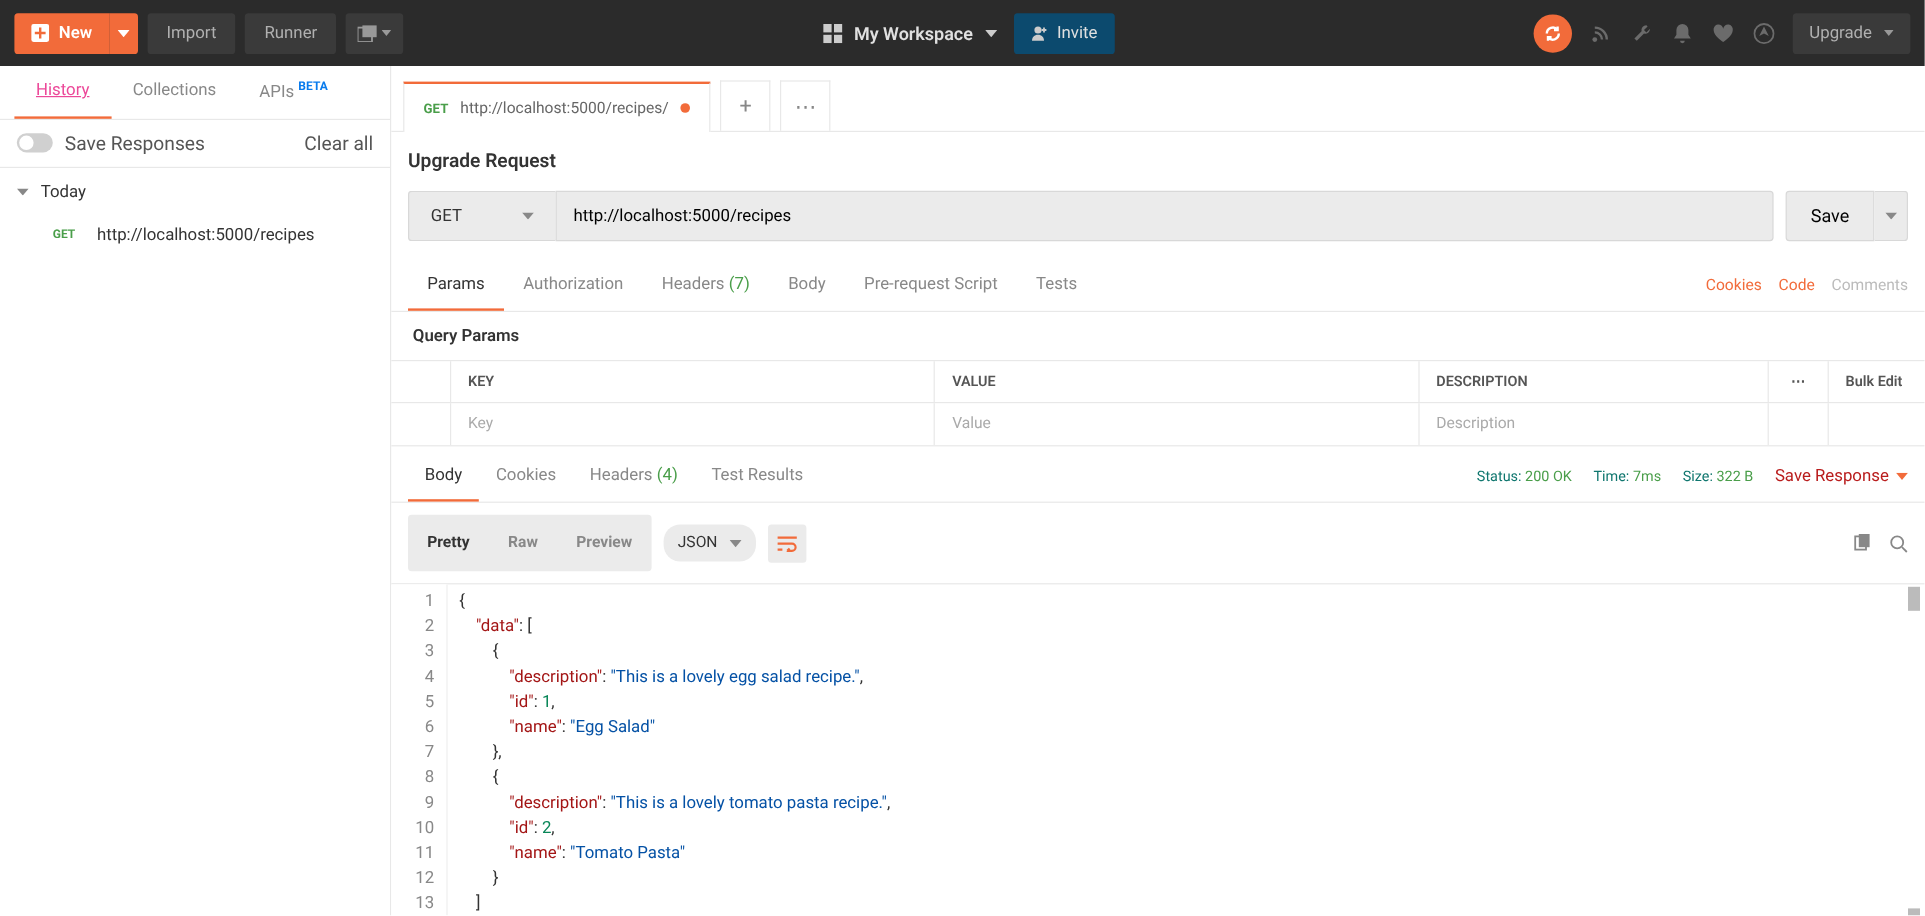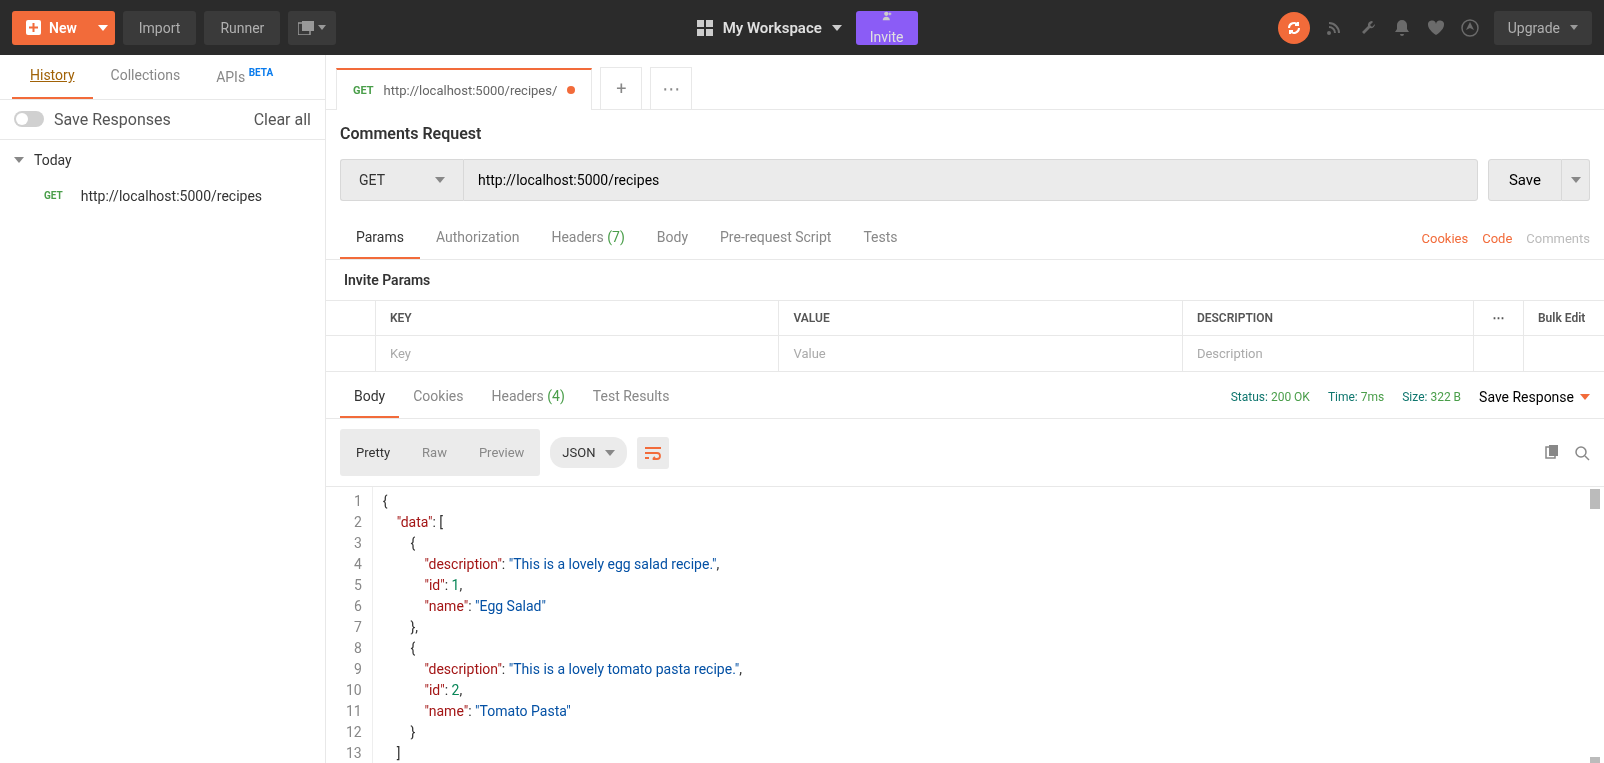--- a/index.html
+++ b/index.html
@@ -6,38 +6,38 @@
 body { background: #fff; color: #333; font-size: 13px; width: 1604px; height: 763px; overflow: hidden; }
 
 
 .topbar { background: #2b2b2b; height: 55px; display: flex; align-items: center; padding: 0 12px; gap: 8px; }
 .btn-new { background: #f26b3a; color: #fff; border: none; height: 34px; padding: 0 14px; display: flex; align-items: center; gap: 8px; font-size: 14px; font-weight: 600; cursor: pointer; border-radius: 3px 0 0 3px; }
 .btn-new-caret { background: #f26b3a; color: #fff; border: none; height: 34px; width: 24px; display: flex; align-items: center; justify-content: center; cursor: pointer; border-radius: 0 3px 3px 0; }
 .topbtn { background: #3a3a3a; color: #b0b0b0; border: none; height: 34px; padding: 0 16px; font-size: 14px; cursor: pointer; border-radius: 3px; }
 .topbtn.iconbtn { padding: 0 10px; display: flex; align-items: center; gap: 4px; }
 .top-center { flex: 1; display: flex; align-items: center; justify-content: center; gap: 14px; }
 .workspace { color: #e0e0e0; font-size: 15px; font-weight: 600; display: flex; align-items: center; gap: 10px; }
-.invite-btn { background: #8b5cf6; color: #e0e0e0; border: none; height: 34px; padding: 0 14px; display: flex; align-items: center; gap: 8px; font-size: 14px; cursor: pointer; border-radius: 3px; flex-direction: column; }
+.invite-btn { background: #0c4a6e; color: #e0e0e0; border: none; height: 34px; padding: 0 14px; display: flex; align-items: center; gap: 8px; font-size: 14px; cursor: pointer; border-radius: 3px; }
 .top-right { display: flex; align-items: center; gap: 14px; }
 .circ-orange { width: 32px; height: 32px; border-radius: 50%; background: #f26b3a; display: flex; align-items: center; justify-content: center; color: #fff; }
 .topicon { color: #6b6b6b; width: 20px; height: 20px; display: flex; align-items: center; justify-content: center; cursor: pointer; }
 .upgrade { background: #3a3a3a; color: #b0b0b0; border: none; height: 34px; padding: 0 14px; display: flex; align-items: center; gap: 10px; font-size: 14px; border-radius: 3px; cursor: pointer; }
 
 
 .main { display: flex; height: calc(100% - 55px); }
 .sidebar { width: 326px; border-right: 1px solid #e8e8e8; display: flex; flex-direction: column; }
 .content { flex: 1; display: flex; flex-direction: column; overflow: hidden; }
 
 
 .filter-row { padding: 12px; }
 .filter { background: #f5f5f5; border: 1px solid #e0e0e0; border-radius: 20px; height: 36px; display: flex; align-items: center; padding: 0 14px; gap: 10px; color: #888; }
 .filter input { border: none; background: transparent; outline: none; flex: 1; font-size: 14px; }
 .sb-tabs { display: flex; border-bottom: 1px solid #e8e8e8; padding: 0 12px; }
 .sb-tab { padding: 12px 18px; color: #888; font-size: 14px; cursor: pointer; border-bottom: 2px solid transparent; }
-.sb-tab.active { color: #a16207; border-bottom-color: #f26b3a; text-decoration: underline; }
+.sb-tab.active { color: #ec4899; border-bottom-color: #f26b3a; text-decoration: underline; }
 .beta { font-size: 10px; color: #097bed; font-weight: 700; vertical-align: super; }
 .save-resp { display: flex; align-items: flex-start; justify-content: space-between; padding: 10px 14px; border-bottom: 1px solid #e8e8e8; font-size: 16px; color: #555; }
 .toggle { width: 30px; height: 16px; background: #d0d0d0; border-radius: 8px; position: relative; }
 .toggle::after { content: ""; width: 12px; height: 12px; background: #fff; border-radius: 50%; position: absolute; top: 2px; left: 2px; }
 .clear { color: #555; cursor: pointer; }
 .today { padding: 12px 14px; display: flex; align-items: center; gap: 10px; font-size: 14px; color: #333; }
 .hist-item { padding: 8px 14px 8px 44px; display: flex; align-items: center; gap: 18px; font-size: 14px; cursor: pointer; }
 .method-get { color: #4a9e4a; font-size: 10px; font-weight: 700; }
 
 
@@ -86,25 +86,25 @@
 .qp-row > div { padding: 10px 14px; color: #aaa; border-right: 1px solid #e8e8e8; }
 .qp-row > div:last-child { border-right: none; }
 
 
 .resptabs { display: flex; align-items: center; border-bottom: 1px solid #e8e8e8; padding: 0 14px; margin-top: 4px; }
 .resptab { padding: 12px 14px; color: #888; font-size: 14px; cursor: pointer; border-bottom: 2px solid transparent; }
 .resptab.active { color: #333; border-bottom-color: #f26b3a; }
 .resptabs-right { margin-left: auto; display: flex; gap: 18px; align-items: center; font-size: 12px; }
 .status-lbl { color: #0f766e; }
 .status-val { color: #4a9e4a; }
-.save-resp-link { color: #000000; font-size: 14px; display: flex; align-items: center; gap: 6px; cursor: pointer; }
+.save-resp-link { color: #b91c1c; font-size: 14px; display: flex; align-items: center; gap: 6px; cursor: pointer; }
 
 .view-row { display: flex; align-items: center; padding: 10px 14px; gap: 10px; }
 .view-group { background: #ebebeb; border-radius: 3px; display: flex; }
-.view-btn { padding: 16px 16px; font-size: 13px; color: #888; cursor: pointer; }
+.view-btn { padding: 16px 16px; font-size: 13px; color: #888; cursor: pointer; font-weight: bold; }
 .view-btn.active { color: #333; }
 .json-sel { background: #ebebeb; border-radius: 14px; padding: 8px 12px; display: flex; align-items: center; gap: 10px; font-size: 13px; }
 .wrap-btn { background: #ebebeb; border-radius: 3px; width: 32px; height: 32px; display: flex; align-items: center; justify-content: center; }
 .view-right { margin-left: auto; display: flex; gap: 14px; color: #888; }
 
 
 .code { display: flex; font-family: "Menlo", "Consolas", monospace; font-size: 14px; line-height: 1.5; border-top: 1px solid #e8e8e8; position: relative; }
 .gutter { background: #fff; padding: 4px 10px 4px 20px; text-align: right; color: #888; border-right: 1px solid #eee; }
 .codebody { padding: 4px 10px; white-space: pre; flex: 1; }
 .k { color: #a31515; }
@@ -244,21 +244,21 @@
     <div class="reqtabs">
       <div class="reqtab">
         <span class="method-get" style="font-size:11px;">GET</span>
         <span style="color:#666;">http://localhost:5000/recipes/</span>
         <span class="dot"></span>
       </div>
       <div class="tab-plus">+</div>
       <div class="tab-more">⋯</div>
     </div>
 
-    <div class="req-title">Comments Request</div>
+    <div class="req-title">Upgrade Request</div>
 
     <div class="url-row">
       <div style="display:flex;flex:1;">
         <div class="method-sel">
           <span>GET</span>
           <svg width="10" height="6">
               <path d="M0 0l5 6 5-6" fill="#888"></path>
             </svg>
         </div>
         <input class="url-input" value="http://localhost:5000/recipes" style="">
@@ -280,21 +280,21 @@
       <div class="ptab">Body</div>
       <div class="ptab">Pre-request Script</div>
       <div class="ptab">Tests</div>
       <div class="ptabs-right">
         <span class="link-orange">Cookies</span>
         <span class="link-orange">Code</span>
         <span class="link-gray">Comments</span>
       </div>
     </div>
 
-    <div class="qp-title">Invite Params</div>
+    <div class="qp-title">Query Params</div>
     <div class="qp-head">
       <div class="col-chk"></div>
       <div class="col-key">KEY</div>
       <div class="col-val">VALUE</div>
       <div class="col-desc">DESCRIPTION</div>
       <div class="col-act">⋯</div>
       <div class="bulk">Bulk Edit</div>
     </div>
     <div class="qp-row">
       <div class="col-chk"></div>

